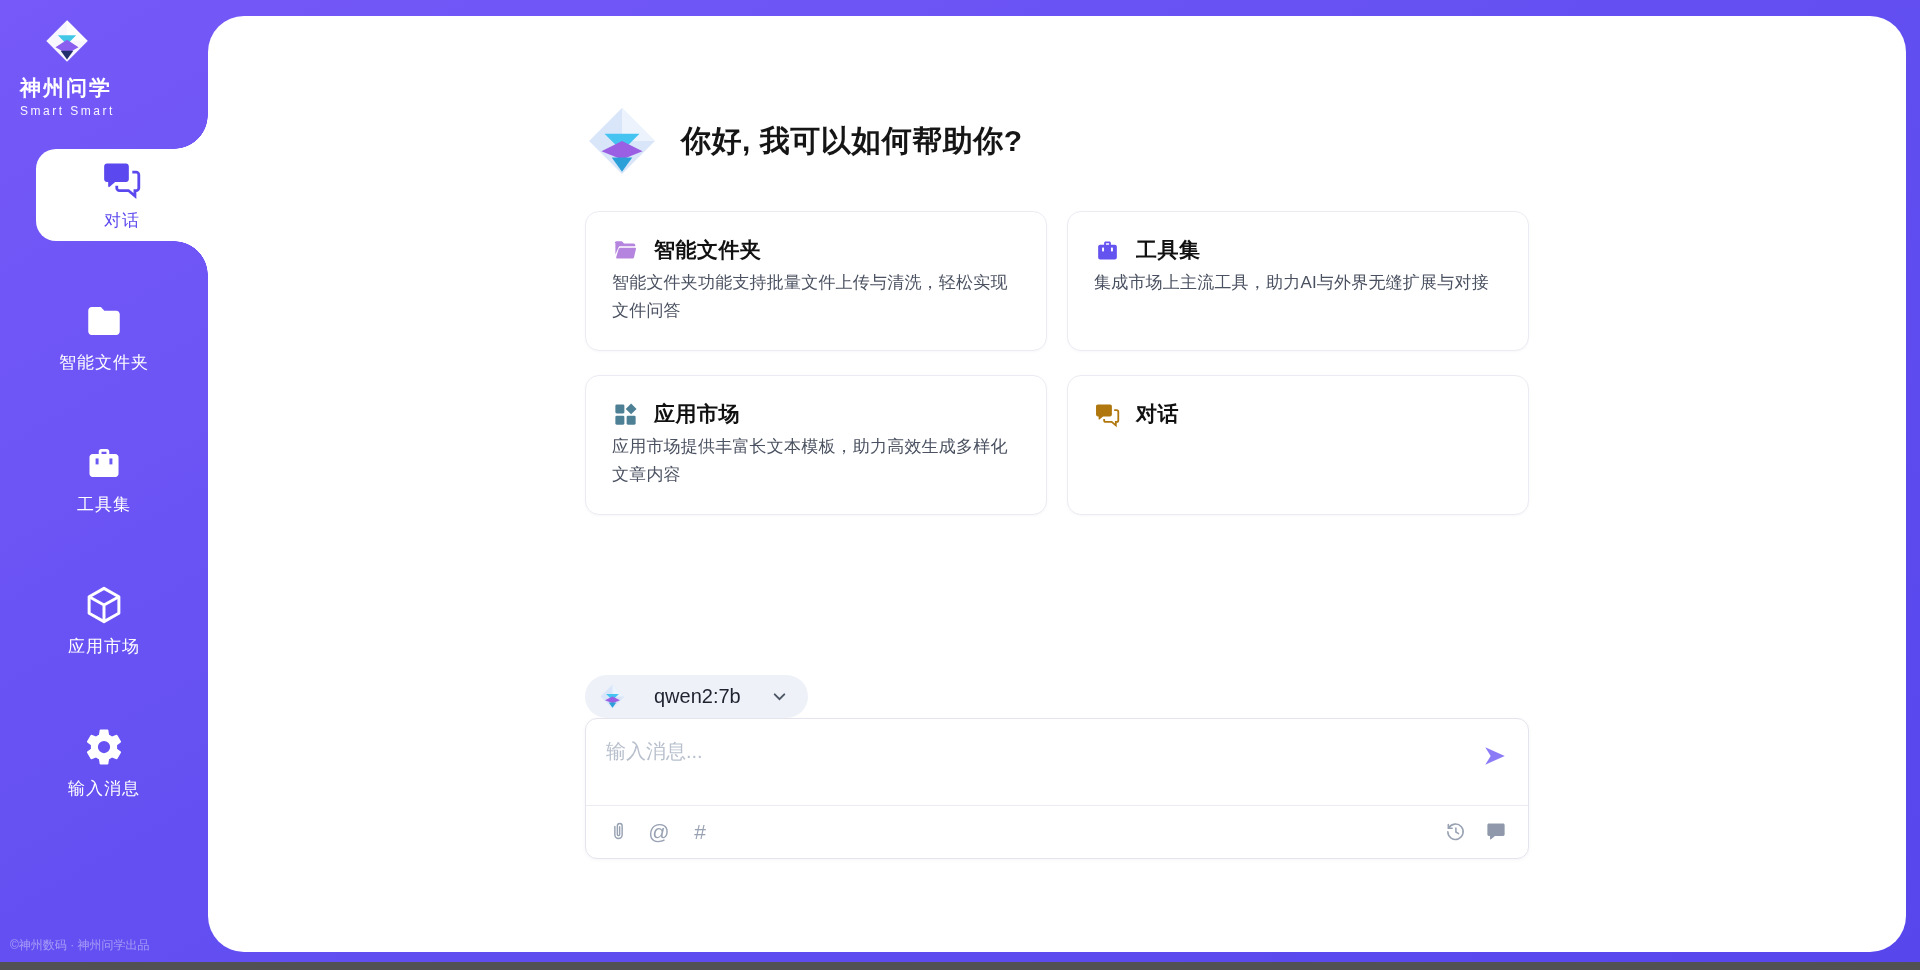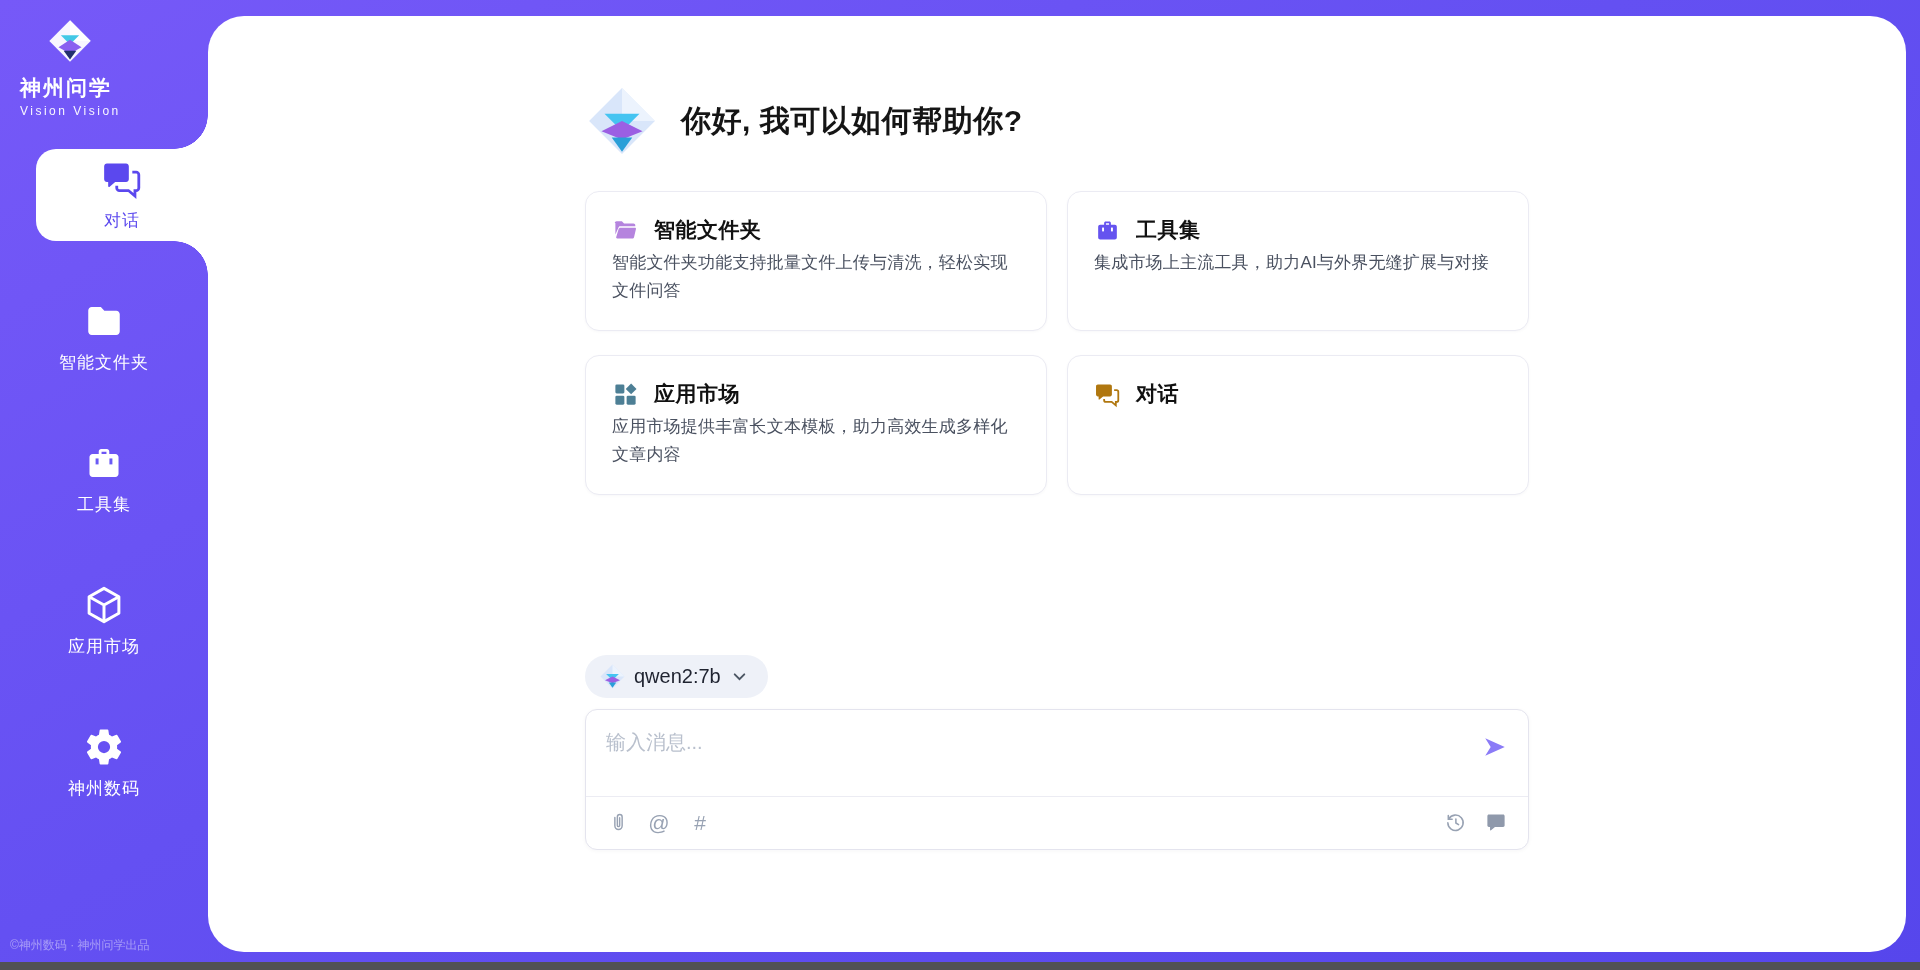--- a/index.html
+++ b/index.html
@@ -45,40 +45,40 @@
   .avatar { width:46px; height:46px; border-radius:50%; background:#f3effc; display:flex; align-items:center; justify-content:center; }
   .avatar svg { width:26px; height:26px; }
   .user-name { color:#fff; font-size:21px; letter-spacing:1px; }
   .copyright { position:absolute; bottom:8px; left:10px; color:rgba(255,255,255,.42); font-size:12px; white-space:nowrap; }
 
   
   .panel {
     flex:1; background:#fff; margin:16px 14px 10px 0;
     border-radius:36px; position:relative; overflow:hidden;
   }
-  .content { width:944px; margin:0 auto; padding-top:68px; }
+  .content { width:944px; margin:0 auto; padding-top:88px; }
 
   .greeting-row { display:flex; align-items:center; gap:22px; margin-bottom:33px; }
   .greeting-logo { width:74px; height:74px; }
   .greeting { font-size:30px; font-weight:700; color:#151515; letter-spacing:.5px; }
 
   .cards { display:grid; grid-template-columns:1fr 1fr; gap:24px 20px; margin-bottom:160px; }
   .card {
     background:#fff; border:1px solid #ebebf3; border-radius:14px;
     padding:24px 26px 26px; min-height:128px; cursor:pointer;
     box-shadow:0 1px 3px rgba(25,25,60,.03);
   }
   .card-head { display:flex; align-items:center; gap:15px; }
   .card-head svg { width:27px; height:27px; }
   .card-title { font-size:21px; font-weight:700; color:#111; letter-spacing:.5px; }
   .card-desc { margin-top:5px; font-size:17px; color:#4a5160; line-height:1.62; letter-spacing:.2px; }
 
   .model-pill {
-    display:inline-flex; align-items:center; gap:8px; background:#eef1f8;
-    border-radius:24px; padding:8px 20px 8px 14px; cursor:pointer; margin-bottom:11px;
+    display:inline-flex; align-items:center; gap:28px; background:#eef1f8;
+    border-radius:24px; padding:8px 20px 8px 14px; cursor:pointer; 
   }
   .model-pill .pill-logo { width:27px; height:27px; }
   .model-name { font-size:20px; color:#1f2330; }
   .chevron { width:17px; height:17px; margin-left:2px; }
 
   .composer {
     border:1px solid #e4e4ee; border-radius:12px; background:#fff;
     box-shadow:0 1px 4px rgba(25,25,60,.04);
   }
   .composer-top { position:relative; height:86px; }
@@ -107,21 +107,21 @@
     <div class="brand">
       <svg class="brand-logo" width="46" height="46" viewBox="0 0 40 40">
         <polygon points="20,2 38,20 20,38 2,20" fill="rgba(255,255,255,0.95)"></polygon>
         <polygon points="20,2 38,20 20,20" fill="rgba(255,255,255,0.82)"></polygon>
         <polygon points="12,15 28,15 20,23" fill="#42c8e6"></polygon>
         <polygon points="20,19 30,25.5 20,31 10,25.5" fill="#8a5ff0"></polygon>
         <polygon points="14.5,28.5 25.5,28.5 20,36" fill="#23306e"></polygon>
       </svg>
       <div>
         <div class="brand-name">神州问学</div>
-        <div class="brand-sub">Vision Vision</div>
+        <div class="brand-sub">Smart Smart</div>
       </div>
     </div>
 
     <nav class="nav">
 
       <div class="nav-slot active">
         <div class="nav-item">
           <svg class="nav-icon" viewBox="0 0 24 24">
             <path fill="currentColor" d="M3.4 3.2h10.9c.9 0 1.6.7 1.6 1.6v7.3c0 .9-.7 1.6-1.6 1.6H8.1l-3.3 2.8c-.3.2-.7 0-.7-.3v-2.5h-.7c-.9 0-1.6-.7-1.6-1.6V4.8c0-.9.7-1.6 1.6-1.6z"></path>
             <path fill="none" stroke="currentColor" stroke-width="1.6" d="M17.9 8.1h2.2c.8 0 1.5.7 1.5 1.5v7.5c0 .8-.7 1.5-1.5 1.5h-.7v3.1l-3.7-3.1h-5.2c-.8 0-1.5-.7-1.5-1.5v-1.2"></path>
@@ -158,21 +158,21 @@
           </svg>
           <span class="nav-label">应用市场</span>
         </div>
       </div>
 
       <div class="nav-slot">
         <div class="nav-item">
           <svg class="nav-icon" viewBox="0 0 24 24">
             <path fill="currentColor" d="M19.43 12.98c.04-.32.07-.64.07-.98s-.03-.66-.07-.98l2.11-1.65a.5.5 0 0 0 .12-.64l-2-3.46a.5.5 0 0 0-.61-.22l-2.49 1a7.3 7.3 0 0 0-1.69-.98l-.38-2.65A.49.49 0 0 0 14 2h-4a.49.49 0 0 0-.49.42l-.38 2.65c-.61.25-1.17.59-1.69.98l-2.49-1a.5.5 0 0 0-.61.22l-2 3.46a.5.5 0 0 0 .12.64l2.11 1.65c-.04.32-.07.65-.07.98s.03.66.07.98l-2.11 1.65a.5.5 0 0 0-.12.64l2 3.46c.12.22.39.3.61.22l2.49-1c.52.4 1.08.73 1.69.98l.38 2.65c.04.24.24.42.49.42h4c.25 0 .46-.18.49-.42l.38-2.65c.61-.25 1.17-.59 1.69-.98l2.49 1c.23.09.49 0 .61-.22l2-3.46a.5.5 0 0 0-.12-.64l-2.11-1.65zM12 15.5a3.5 3.5 0 1 1 0-7 3.5 3.5 0 0 1 0 7z"></path>
           </svg>
-          <span class="nav-label">神州数码</span>
+          <span class="nav-label">输入消息</span>
         </div>
       </div>
 
     </nav>
 
 
     <div class="copyright">©神州数码 · 神州问学出品</div>
   </aside>
 
   <main class="panel">

